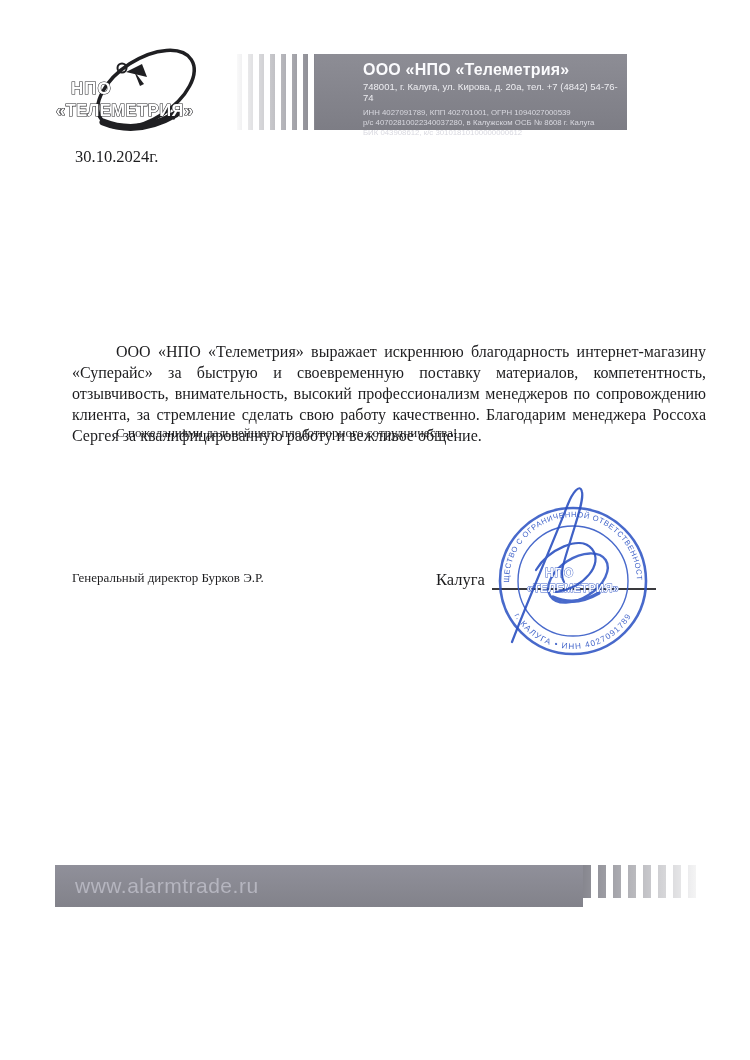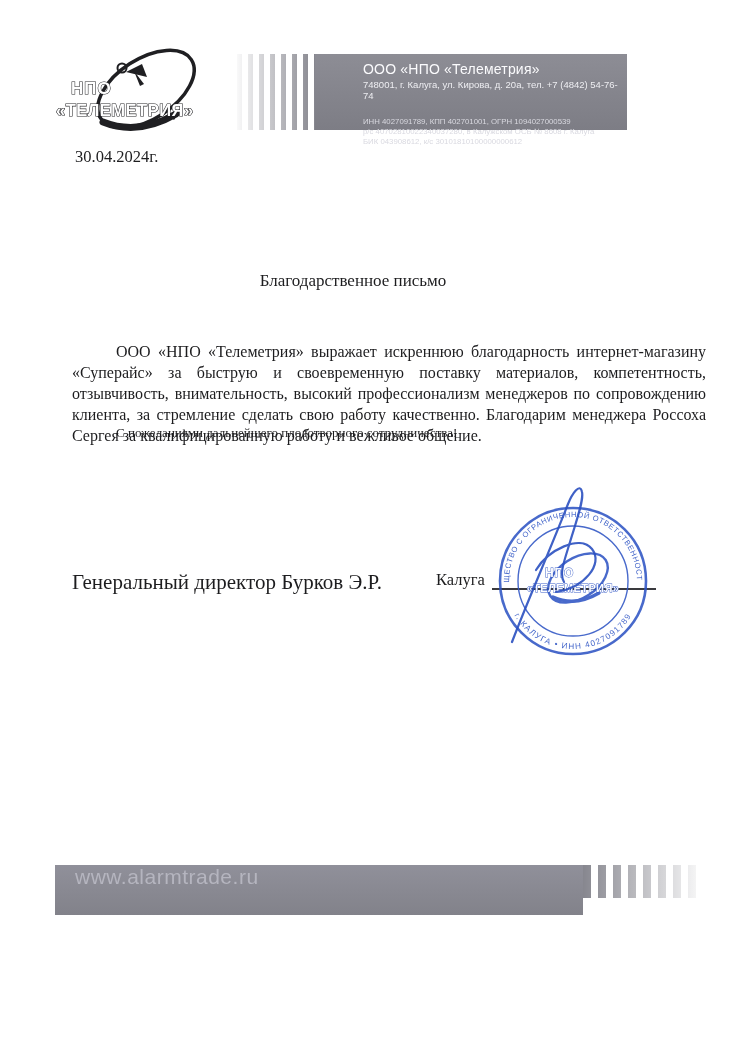--- a/index.html
+++ b/index.html
@@ -16,43 +16,43 @@
   .banner-stripes::after{
     content:"";position:absolute;inset:0;
     background:linear-gradient(90deg,rgba(255,255,255,.95),rgba(255,255,255,0));
   }
   .banner{
     position:absolute;left:315px;top:54px;width:312px;height:76px;
     background:linear-gradient(#8d8d95,#7d7d85);
     font-family:"Liberation Sans",sans-serif;color:#f2f2f5;
     padding:7px 0 0 48px;box-sizing:border-box;
   }
-  .banner .company{font-size:14px;font-weight:normal;letter-spacing:.2px;color:#fbfbfd;}
+  .banner .company{font-size:16px;font-weight:bold;letter-spacing:.2px;color:#fbfbfd;}
   .banner .address{font-size:9.5px;margin-top:2px;color:#eeeef2;}
-  .banner .fine{font-size:7.8px;line-height:10px;color:#d9d9e0;margin-top:16px;}
+  .banner .fine{font-size:7.8px;line-height:10px;color:#d9d9e0;margin-top:5px;}
   
   .date{position:absolute;left:75px;top:147px;font-size:16.5px;}
   .title{position:absolute;left:0;top:271px;width:706px;text-align:center;font-size:17px;}
   .body-par{
     position:absolute;left:72px;top:325px;width:634px;
     font-size:16px;line-height:21px;text-align:justify;text-indent:44px;
   }
   .closing{position:absolute;left:72px;top:425px;width:634px;font-size:13px;text-indent:44px;}
-  .sig-role{position:absolute;left:72px;top:570px;font-size:21px;}
+  .sig-role{position:absolute;left:72px;top:570px;font-size:13px;}
   .sig-label{position:absolute;left:436px;top:570px;font-size:16.5px;}
   .sig-line{position:absolute;left:492px;top:588px;width:164px;height:1.5px;background:#3a3a3e;}
   
   .stamp-wrap{position:absolute;left:483px;top:491px;width:180px;height:180px;}
   .signature-wrap{position:absolute;left:480px;top:470px;width:200px;height:190px;}
   
   .footer-bar{
-    position:absolute;left:55px;top:865px;width:528px;height:50px;
+    position:absolute;left:55px;top:865px;width:528px;height:42px;
     background:linear-gradient(#90909a,#82828a);
     font-family:"Liberation Sans",sans-serif;
-    display:flex;align-items:flex-start;
+    display:flex;align-items:center;
   }
   .footer-bar .url{font-size:21px;color:#b5b5bf;margin-left:20px;letter-spacing:.5px;}
   .footer-stripes{
     position:absolute;left:583px;top:865px;width:118px;height:33px;
     background:repeating-linear-gradient(90deg,#87878f 0 8px,#ffffff 8px 15px);
   }
   .footer-stripes::after{
     content:"";position:absolute;inset:0;
     background:linear-gradient(90deg,rgba(255,255,255,0),rgba(255,255,255,.95));
   }
@@ -85,22 +85,21 @@
   <div class="banner">
     <div class="company">ООО «НПО «Телеметрия»</div>
     <div class="address">748001, г. Калуга, ул. Кирова, д. 20а, тел. +7 (4842) 54-76-74</div>
     <div class="fine">
       <div>ИНН 4027091789, КПП 402701001, ОГРН 1094027000539</div>
       <div>р/с 40702810022340037280, в Калужском ОСБ № 8608 г. Калуга</div>
       <div>БИК 043908612, к/с 30101810100000000612</div>
     </div>
   </div>
 
-  <div class="date">30.04.2024г.</div>
-  <div class="title">Благодарственное письмо</div>
+  <div class="date">30.10.2024г.</div>
   <p class="body-par">ООО «НПО «Телеметрия» выражает искреннюю благодарность интернет-магазину «Суперайс» за быструю и своевременную поставку материалов, компетентность, отзывчивость, внимательность, высокий профессионализм менеджеров по сопровождению клиента, за стремление сделать свою работу качественно. Благодарим менеджера Россоха Сергея за квалифицированную работу и вежливое общение.</p>
   <div class="closing">С пожеланиями дальнейшего плодотворного сотрудничества!</div>
 
   <div class="sig-role">Генеральный директор Бурков Э.Р.</div>
   <div class="sig-label">Калуга</div>
   <div class="sig-line"></div>
 
   <div class="stamp-wrap">
     <svg width="180" height="180" viewBox="0 0 180 180">
       <defs>

